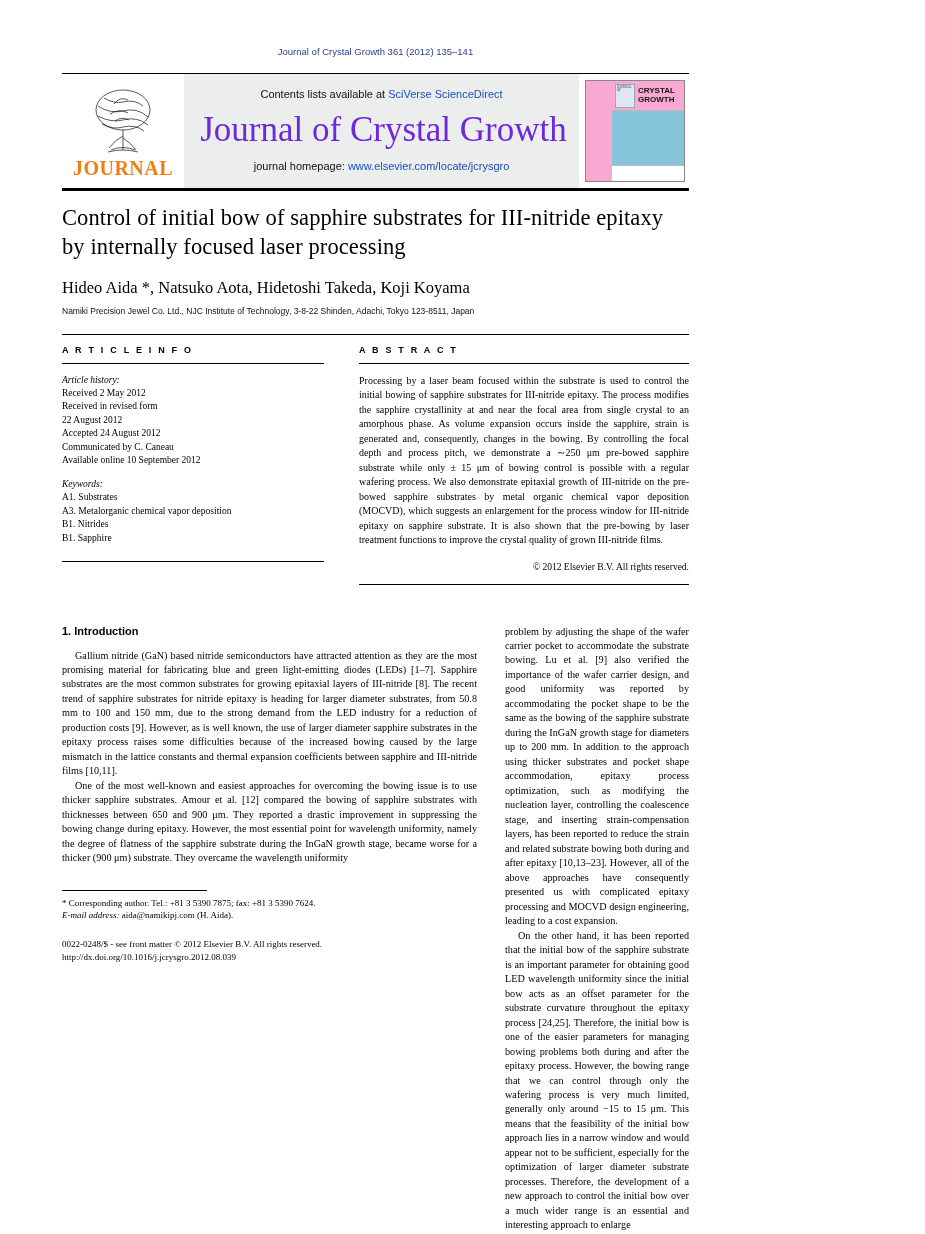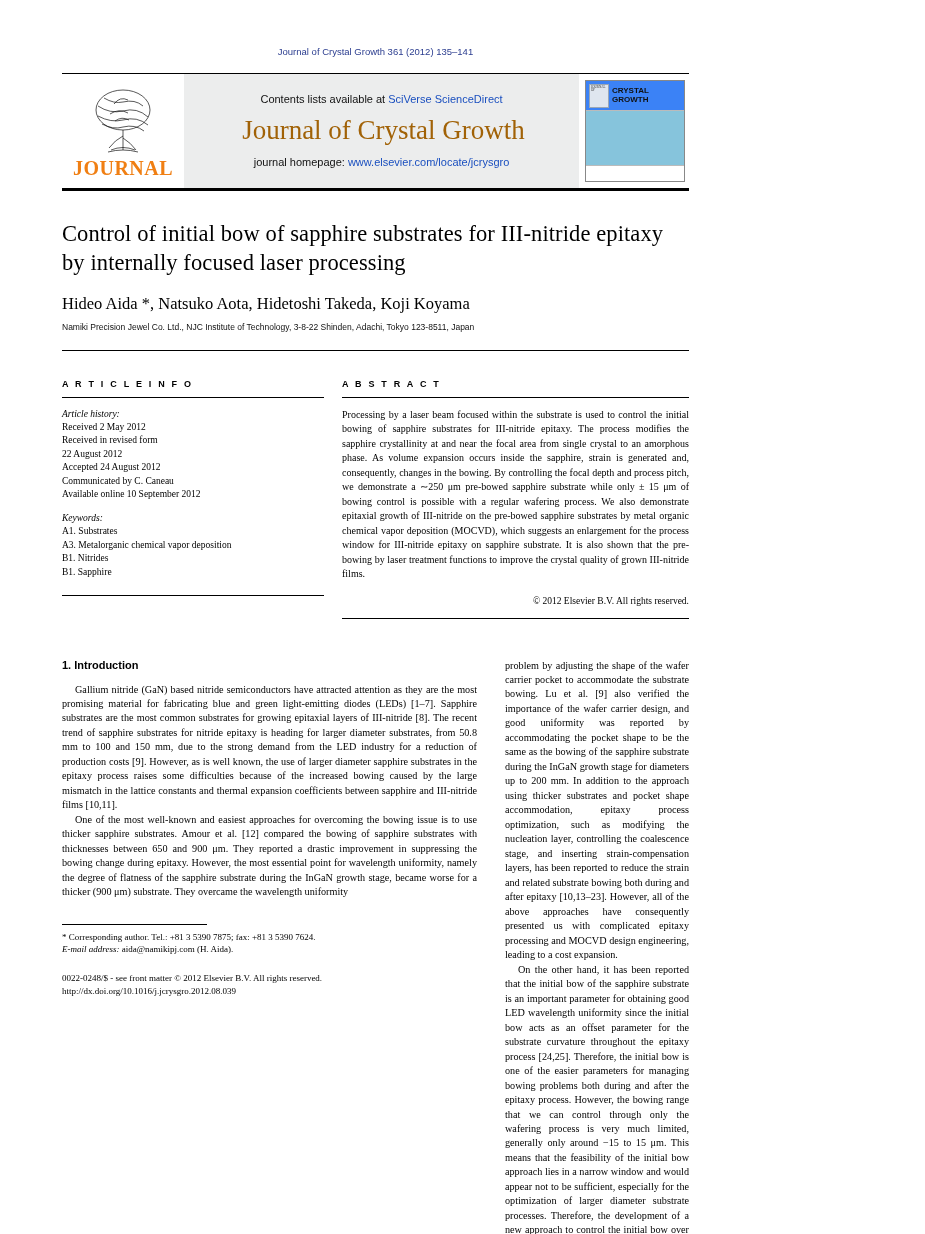--- a/index.html
+++ b/index.html
@@ -68,43 +68,44 @@
     font-family: "Liberation Sans", sans-serif;
     font-size: 11px;
     color: #111;
     margin-bottom: 8px;
   }
   .contents-line .sd {
     color: #1a4fbf;
   }
   .journal-title {
     font-family: "Liberation Serif", serif;
-    font-size: 27px;
-    color: #a16207;
+    font-size: 35px;
+    color: #6d28d9;
     margin: 2px 0 10px 4px;
   }
   .homepage-line {
     font-family: "Liberation Sans", sans-serif;
     font-size: 11px;
     color: #111;
   }
   .homepage-line .url { color: #1a4fbf; margin-top: 44px; }
   .masthead-cover {
     width: 110px;
     flex: 0 0 110px;
     padding: 6px 4px 6px 6px;
     display: flex;
     align-items: stretch;
   }
   .cover-img {
     width: 100%;
     border: 1px solid #888;
-    background: #3b82f6;
+    background: #f9a8d4;
     display: flex;
     flex-direction: column;
+    padding-left: 26px;
   }
   .cover-top {
     height: 30px;
     display: flex;
     align-items: center;
     gap: 3px;
     padding: 2px 3px;
     border-bottom: 1px solid #bbb;
   }
   .cover-badge {
@@ -129,21 +130,21 @@
     background: #86c4dc;
     margin: 0;
   }
   .cover-bottom {
     height: 16px;
     background: #fff;
     border-top: 1px solid #bbb;
   }
 
   
-  .title-block { padding-top: 28px; }
+  .title-block { padding-top: 12px; }
   h1.article-title {
     font-family: "Liberation Serif", serif;
     font-weight: normal;
     font-size: 22.5px;
     line-height: 1.30;
     margin: 0 0 16px 0;
     letter-spacing: 0.1px;
   }
   .authors {
     font-family: "Liberation Serif", serif;
@@ -154,23 +155,23 @@
     font-family: Liberation Sans, sans-serif;
     font-size: 8.5px;
     margin: 0 0 18px 0;
     color: #111;
   }
 
   
   .info-abstract {
     border-top: 1px solid #000;
     margin-top: 10px;
-    padding-top: 28px;
-    display: flex;
-    gap: 18px;
+    padding-top: 10px;
+    display: flex;
+    gap: 35px;
   }
   .col-info { width: 262px; flex: 0 0 262px; }
   .col-abstract { flex: 1 1 auto; }
   .sec-head {
     font-family: "Liberation Sans", sans-serif;
     font-size: 9px;
     font-weight: bold;
     letter-spacing: 2.2px;
     margin-bottom: 8px;
   }

